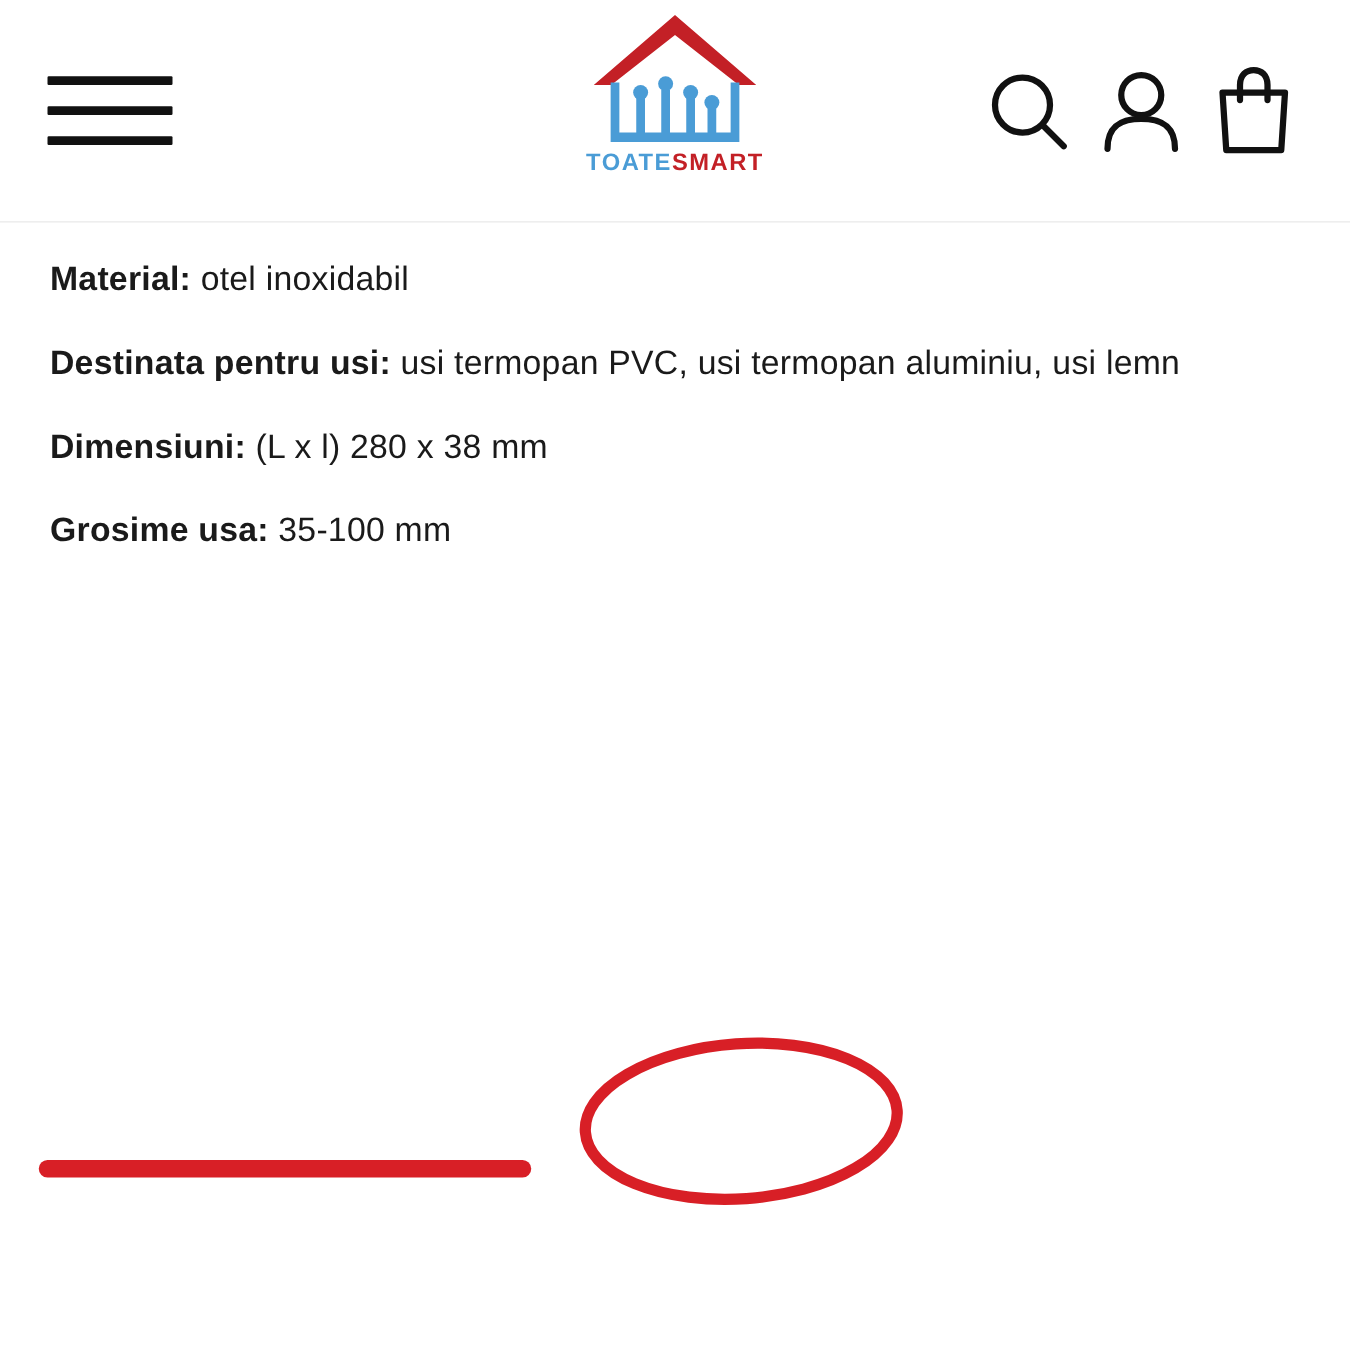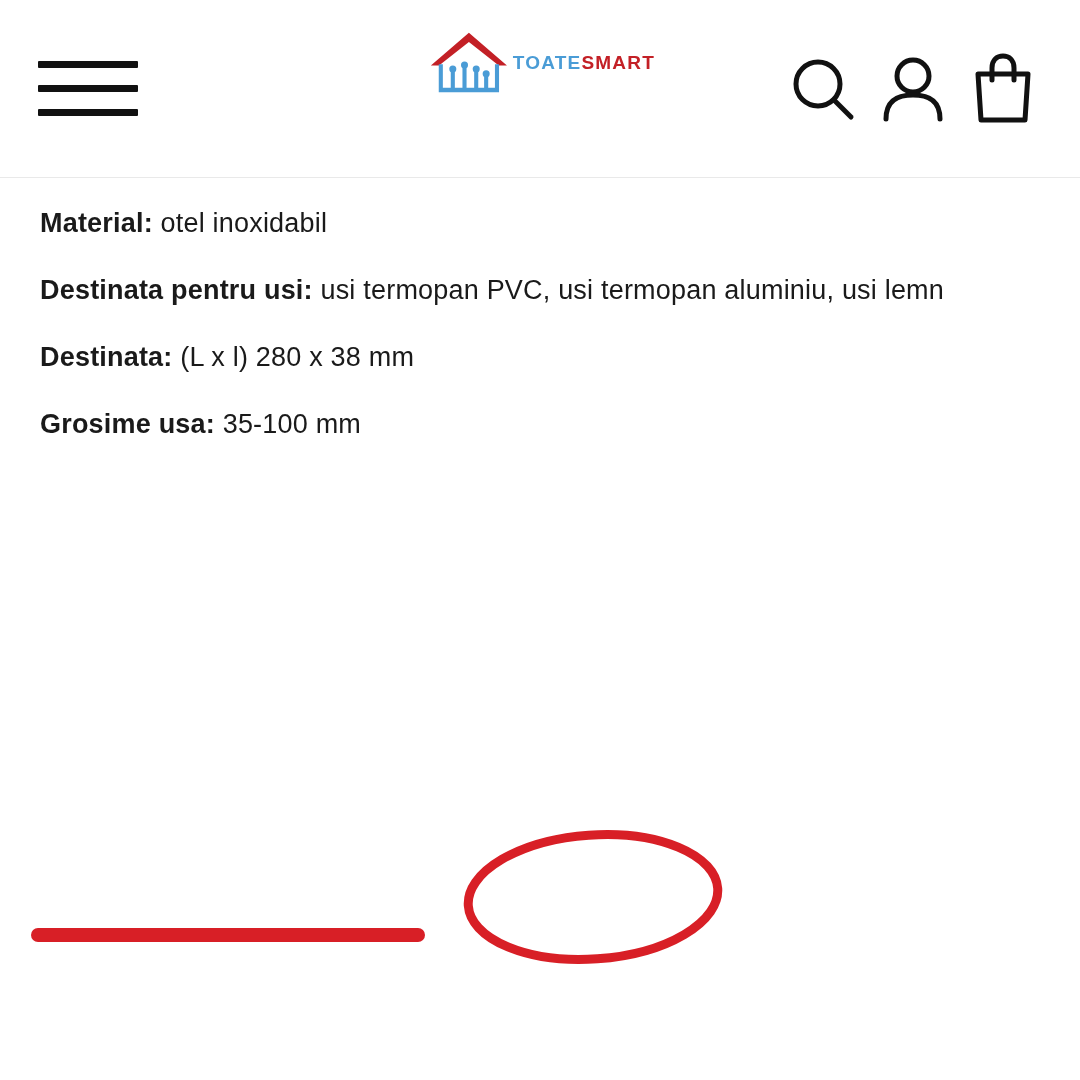--- a/index.html
+++ b/index.html
@@ -44,21 +44,21 @@
     background: #111111;
     border-radius: 1px;
   }
 
   .brand {
     position: absolute;
     left: 50%;
     transform: translateX(-50%);
     top: 6px;
     display: flex;
-    flex-direction: row;
+    flex-direction: column;
     align-items: center;
     width: 230px;
   }
   .brand svg { display: block; }
   .brand-wordmark {
     margin-top: 2px;
     font-size: 19px;
     font-weight: bold;
     letter-spacing: 1.2px;
   }
@@ -176,21 +176,21 @@
 
 
 
   <p class="spec-line">
     <span class="label">Destinata pentru usi:</span>
     <span class="value">usi termopan PVC, usi termopan aluminiu, usi lemn</span>
   </p>
 
 
   <p class="spec-line">
-    <span class="label">Destinata:</span>
+    <span class="label">Dimensiuni:</span>
     <span class="value">(L x l) 280 x 38 mm</span>
   </p>
 
   <p class="spec-line">
     <span class="label">Grosime usa:</span>
     <span class="value">35-100 mm</span>
   </p>
 </div>
 
 <svg class="annot-layer" viewBox="0 0 1080 1080">

